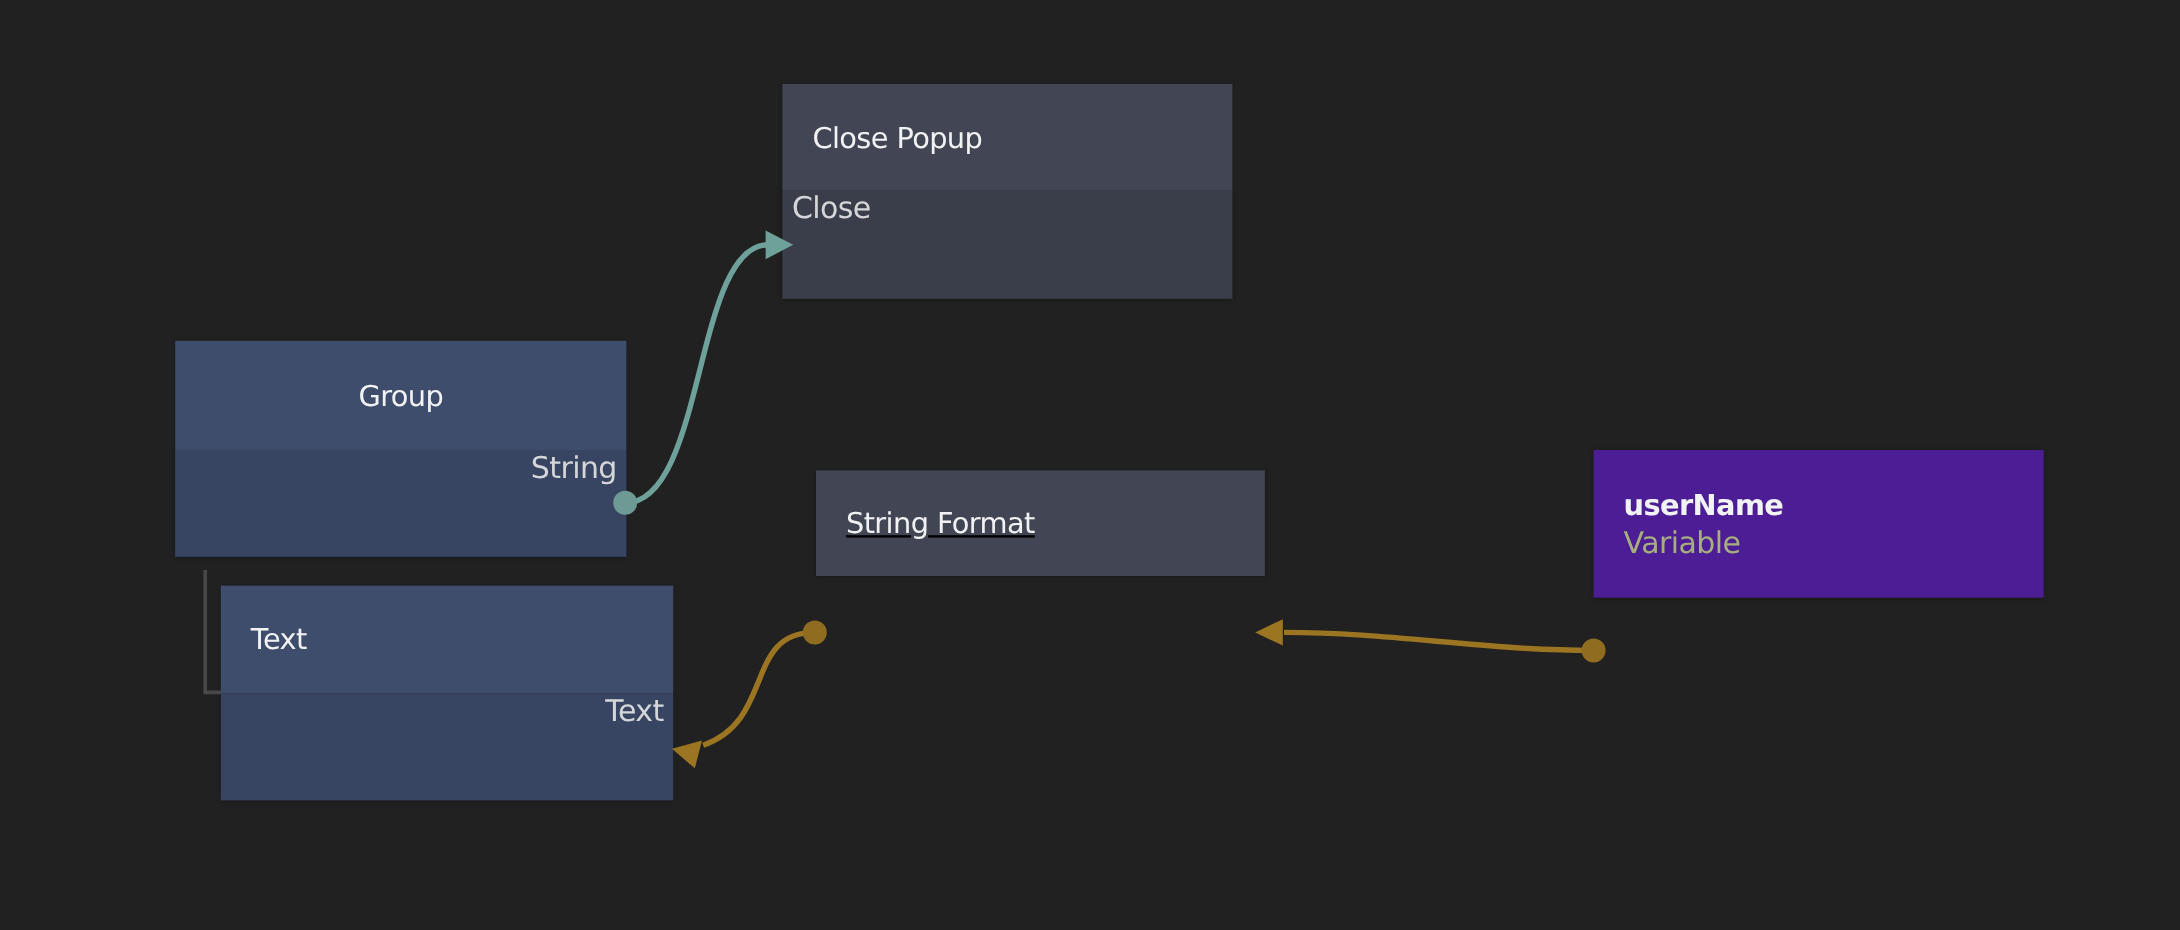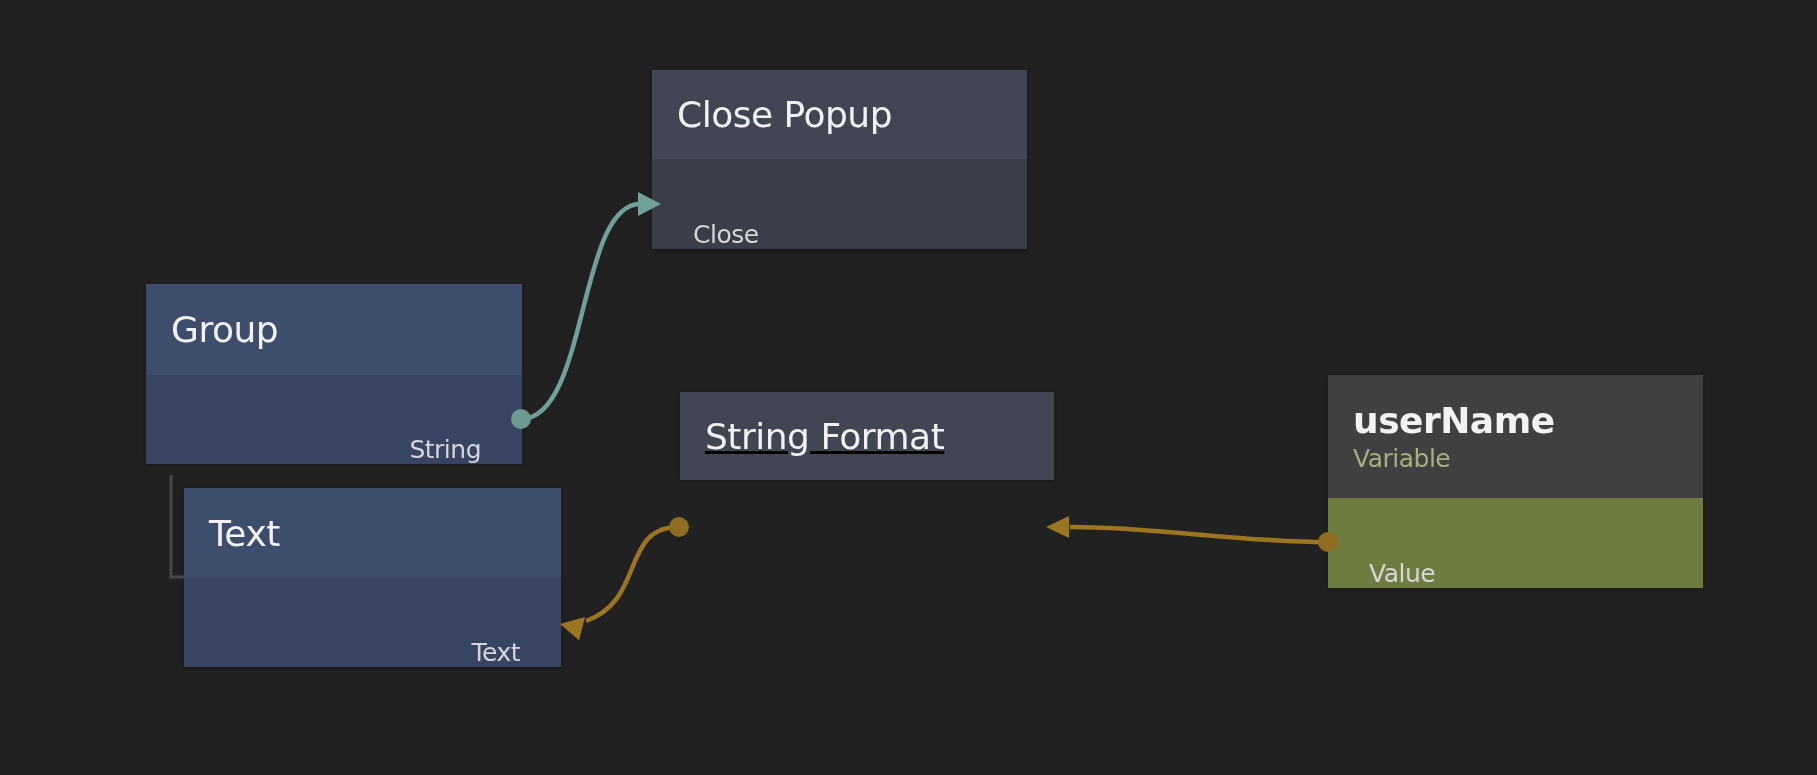--- a/index.html
+++ b/index.html
@@ -25,25 +25,25 @@
   .node-header {
     box-sizing: border-box;
     display: flex;
     flex-direction: column;
     justify-content: center;
     padding: 0 25px;
   }
   .node-body {
     box-sizing: border-box;
     display: flex;
-    align-items: flex-end;
-    padding: 0 41px;
+    align-items: flex-start;
+    padding: 0 8px;
   }
   .node-title {
-    font-size: 36px;
+    font-size: 24px;
     letter-spacing: -0.5px;
     color: #f1f2f3;
     white-space: nowrap;
   }
   .node-subtitle {
     font-size: 25px;
     letter-spacing: -0.5px;
     color: #a6af7d;
     margin-top: 3px;
     white-space: nowrap;
@@ -63,31 +63,31 @@
   .row-right  { justify-content: flex-end; }
   .row-split  { justify-content: space-between; }
 
   
   .blue  .node-header { background: #3e4d6c; }
   .blue  .node-body   { background: #374462; }
   
   .dark  .node-header { background: #424554; }
   .dark  .node-body   { background: #3a3d4a; }
   
-  .green .node-header { background: #404040; }
+  .green .node-header { background: #4c1d95; }
   .green .node-body   { background: #6f7c40; }
   .green .node-title  { font-weight: 600; }
 
   
   #node-close-popup   { left: 652px;  top: 70px;  width: 375px; }
   #node-close-popup   .node-header { height: 89px; }
   #node-close-popup   .node-body   { height: 90px; }
 
   #node-group         { left: 146px;  top: 284px; width: 376px; }
-  #node-group         .node-header { height: 91px; }
+  #node-group         .node-header { height: 91px; align-items: center; }
   #node-group         .node-body   { height: 89px; }
 
   #node-text          { left: 184px;  top: 488px; width: 377px; }
   #node-text          .node-header { height: 90px; }
   #node-text          .node-body   { height: 89px; }
 
   #node-string-format { left: 680px;  top: 392px; width: 374px; text-decoration: underline; }
   #node-string-format .node-header { height: 88px; }
   #node-string-format .node-body   { height: 92px; }
 
@@ -145,25 +145,20 @@
     <div class="node-header">
       <span class="node-title">String Format</span>
     </div>
   </div>
 
   <div class="node green" id="node-username">
     <div class="node-header">
       <span class="node-title">userName</span>
       <span class="node-subtitle">Variable</span>
     </div>
-    <div class="node-body">
-      <div class="port-row row-left">
-        <span class="port-label">Value</span>
-      </div>
-    </div>
   </div>
 
   <svg id="wires" viewBox="0 0 1817 775" xmlns="http://www.w3.org/2000/svg">
 
     <path d="M 171 475 L 171 577 L 184 577" fill="none" stroke="#484848" stroke-width="3"></path>
 
     <g>
       <path d="M 521 419 C 588 419, 578 204, 640 204" fill="none" stroke="#6fa19b" stroke-width="4.5"></path>
       <polygon points="638,192 661,204 638,216" fill="#6fa19b"></polygon>
       <circle cx="521" cy="419" r="10" fill="#6d9a94"></circle>

